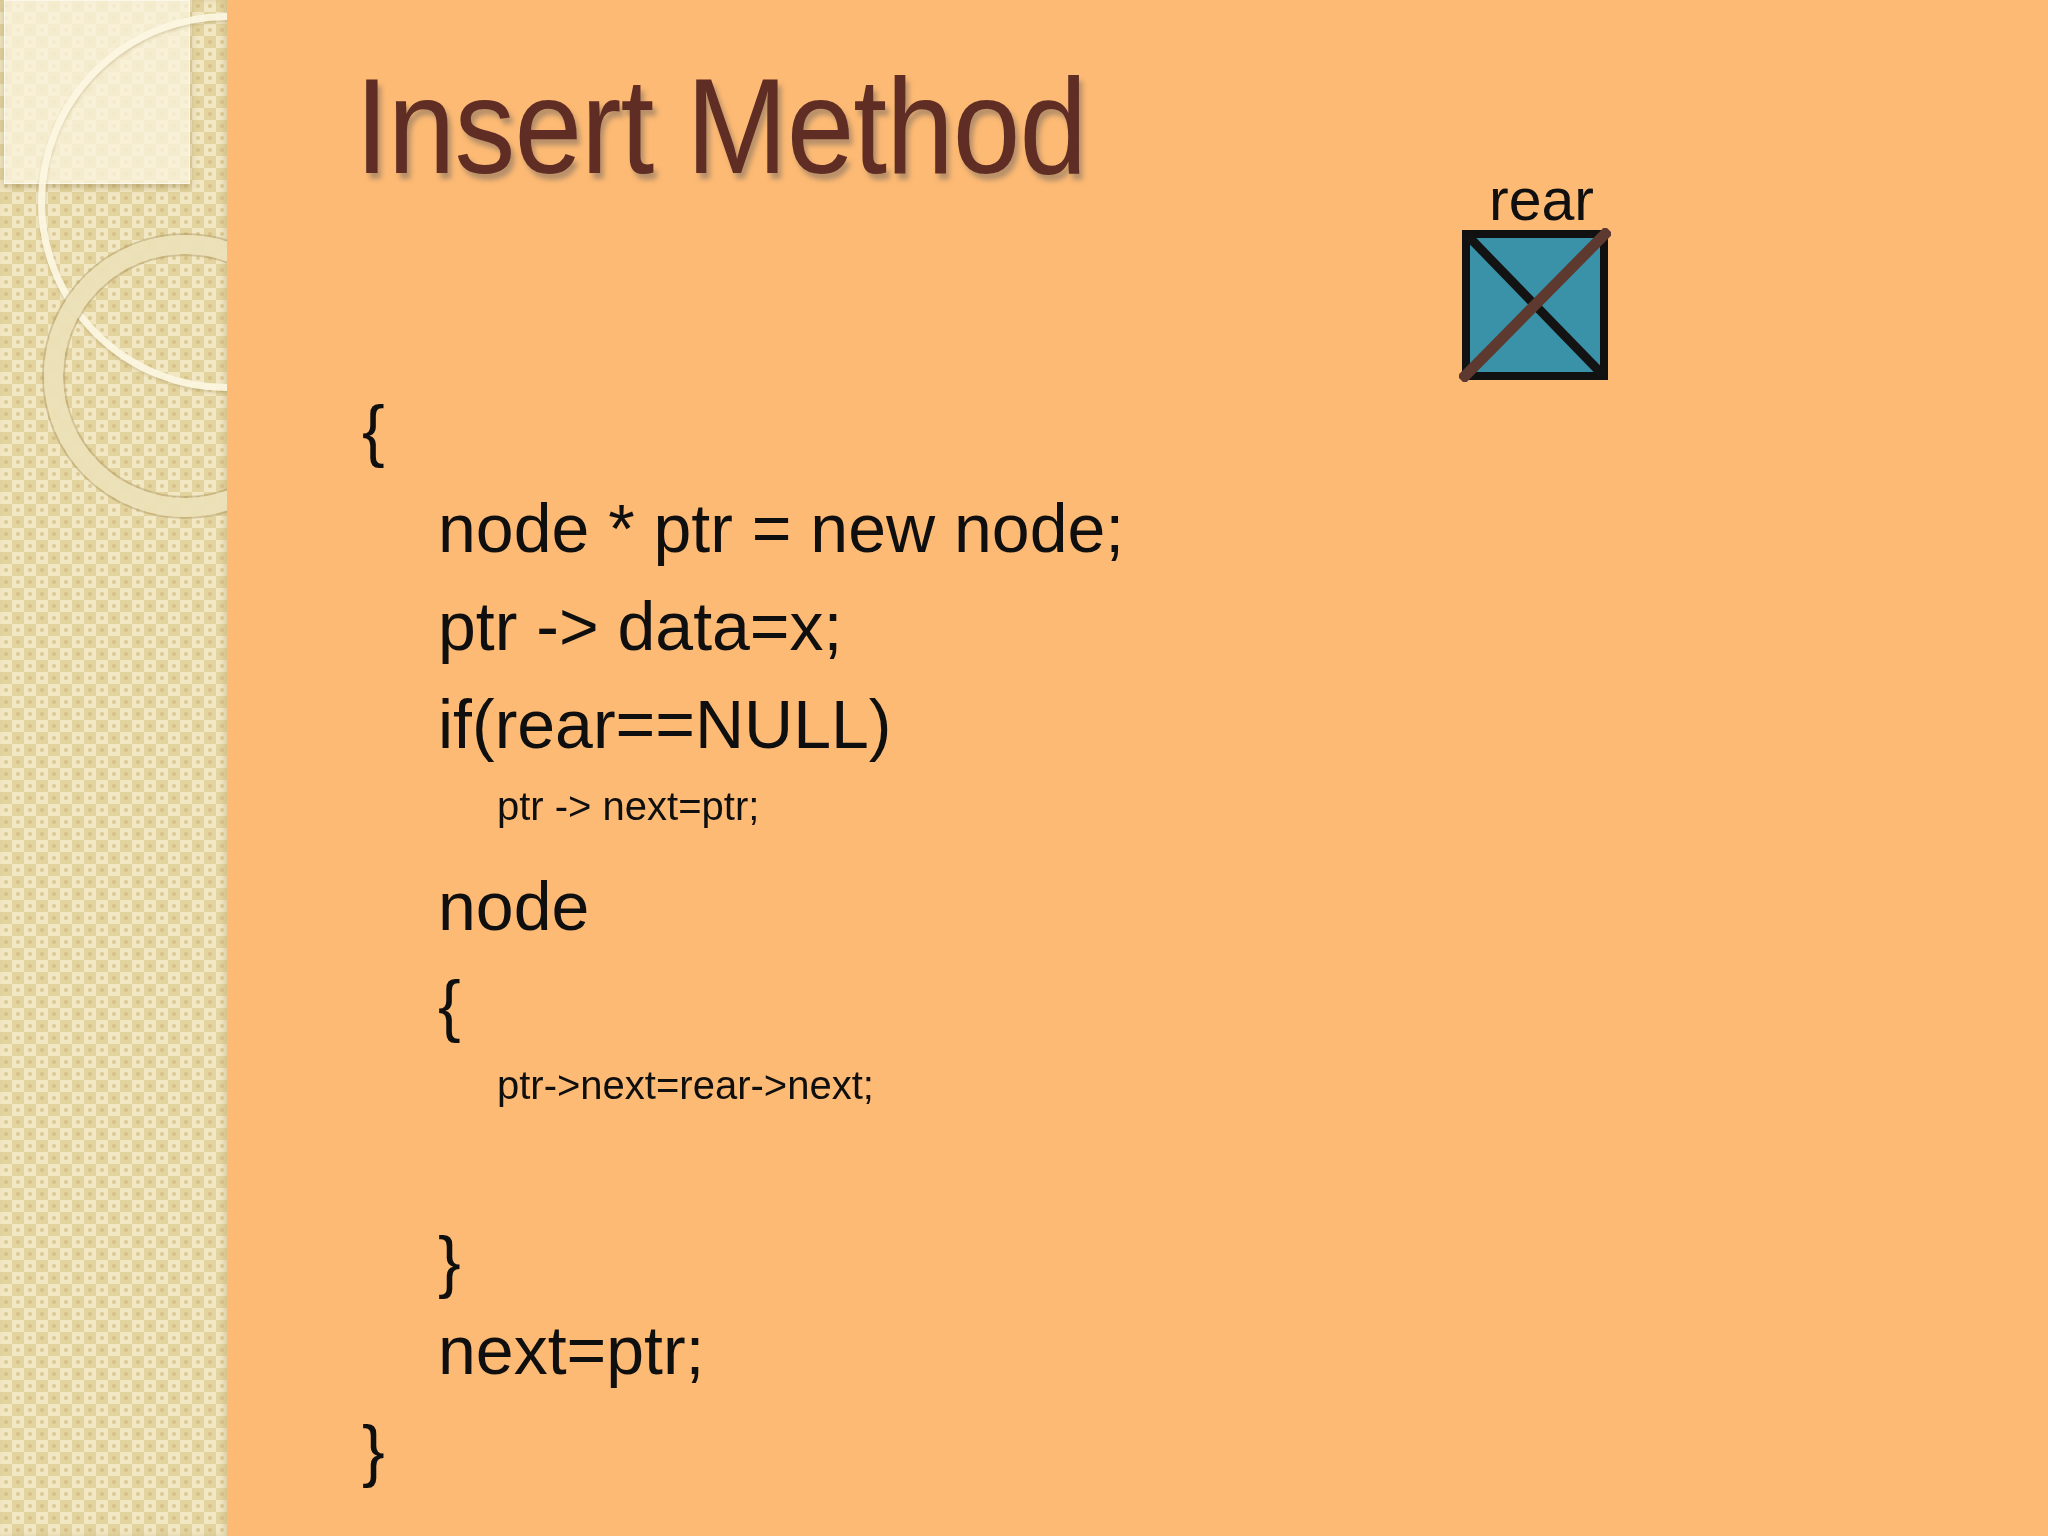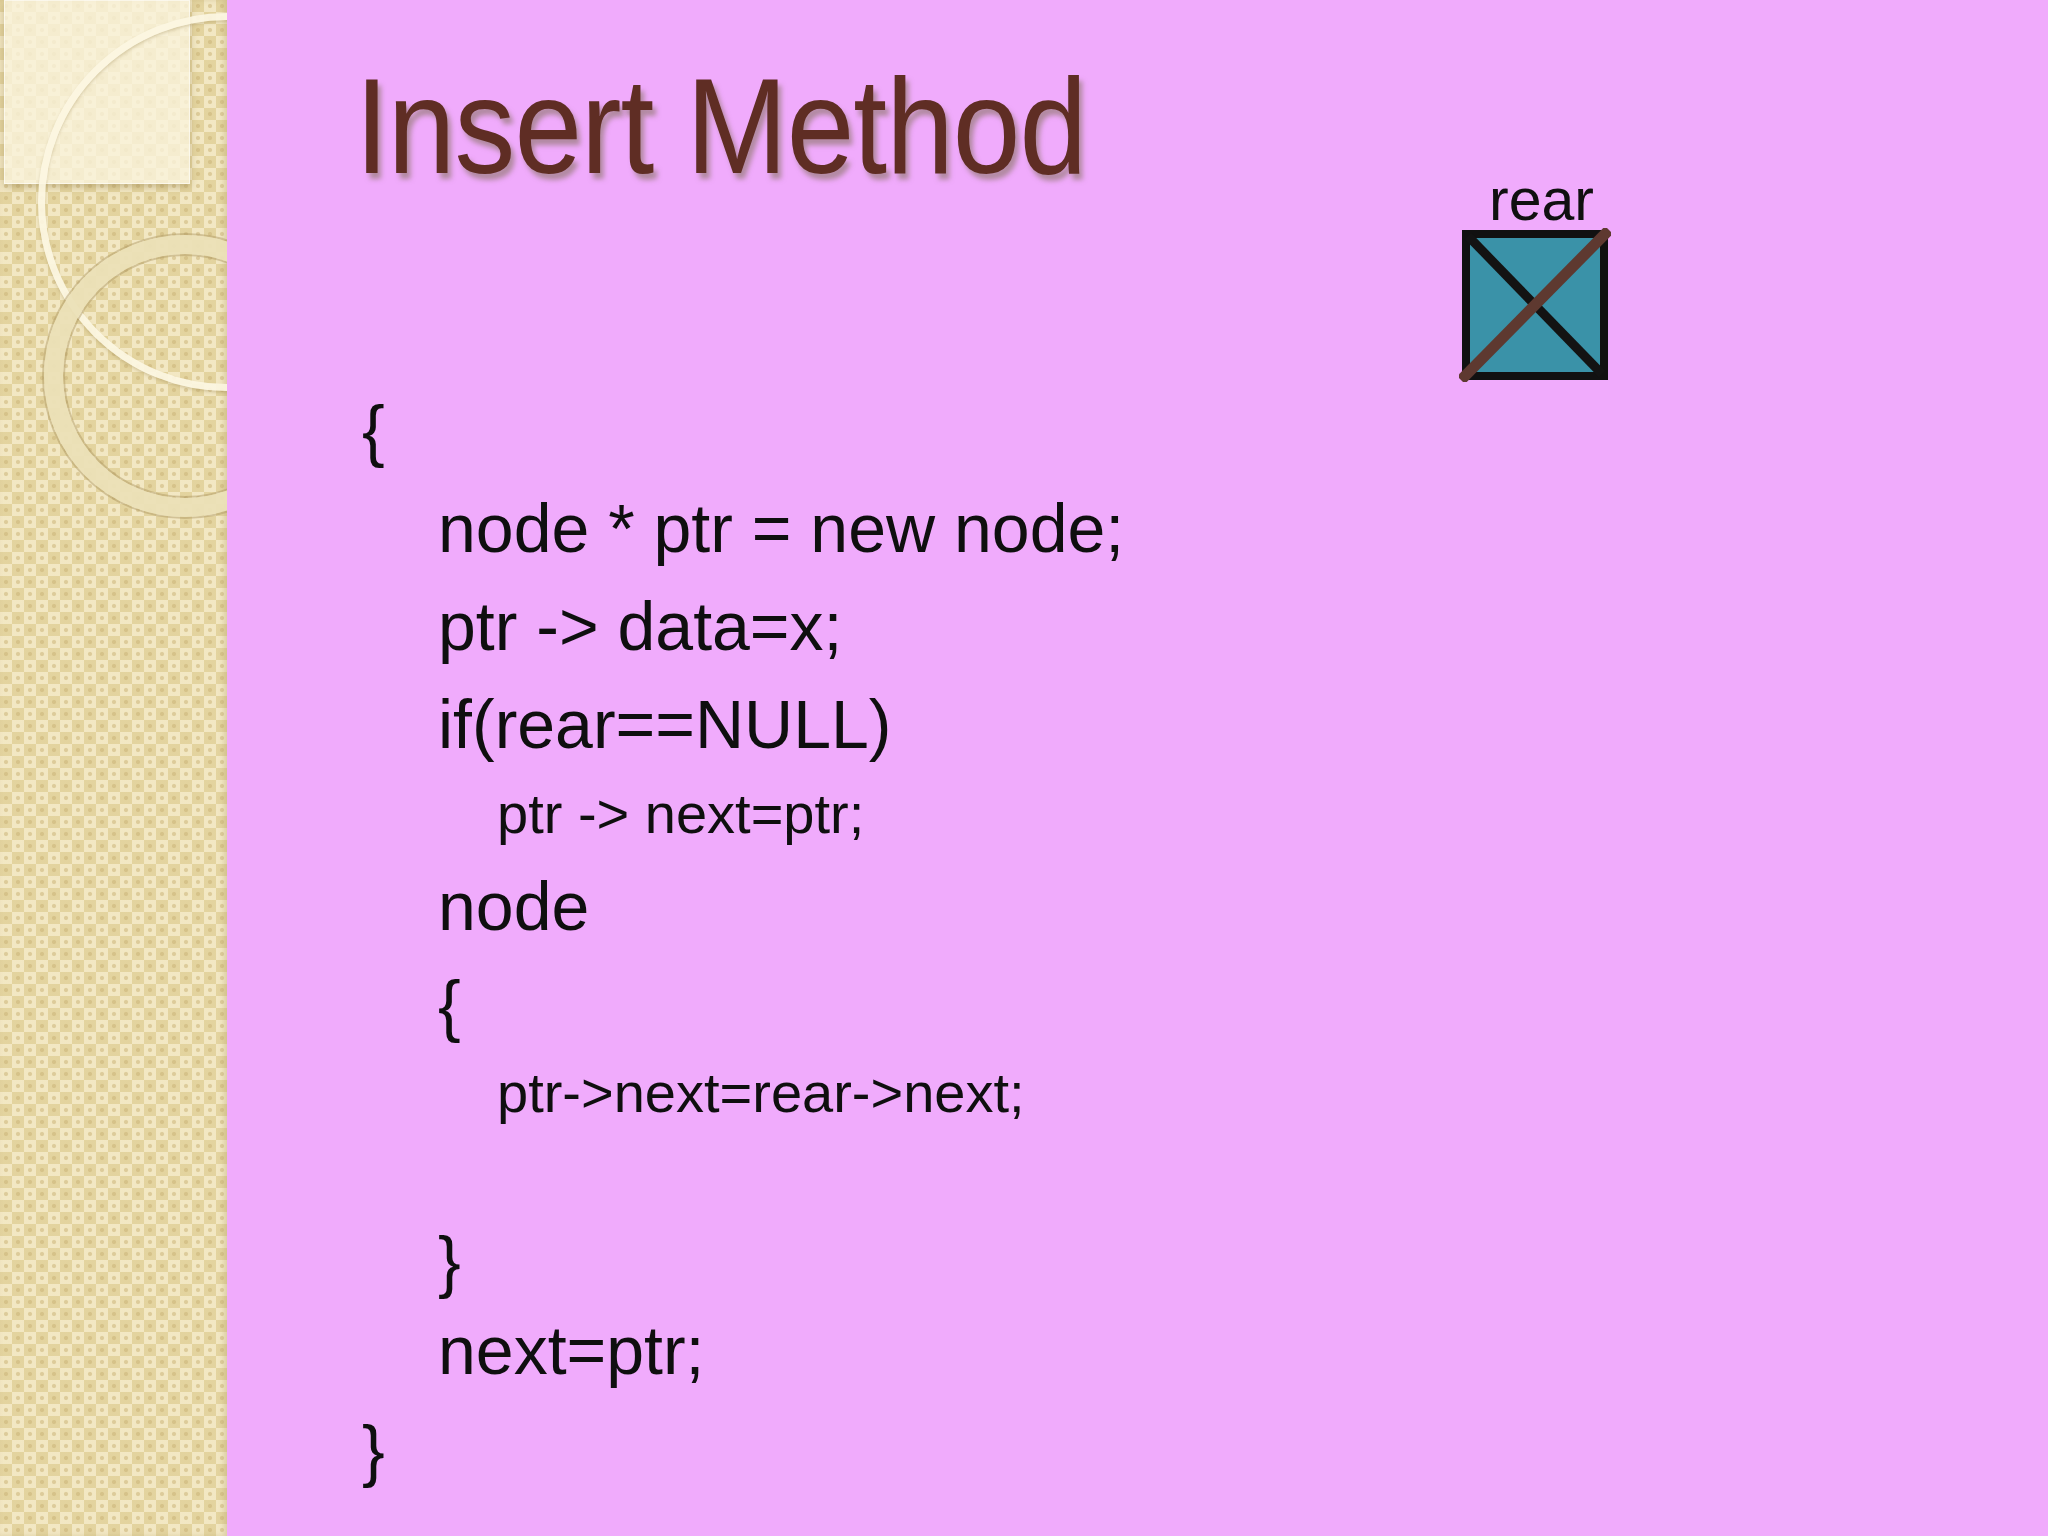--- a/index.html
+++ b/index.html
@@ -5,21 +5,21 @@
   html, body {
     margin: 0;
     padding: 0;
     background: #ffffff;
   }
   .slide {
     position: relative;
     width: 2048px;
     height: 1536px;
     overflow: hidden;
-    background: #f0abfc;
+    background: #fdba74;
     font-family: "Liberation Sans", sans-serif;
   }
 
   
   .sidebar {
     position: absolute;
     left: 0; top: 0;
     width: 227px; height: 1536px;
     background-color: #e8d9a6;
     background-image:
@@ -69,21 +69,21 @@
   }
 
   
   .code-line {
     position: absolute;
     line-height: 1;
     color: #0f0f0f;
     white-space: pre;
   }
   .big   { font-size: 68px; }
-  .small { font-size: 56px; }
+  .small { font-size: 40px; }
 
   .pos-1  { left: 362px; top: 292px;  }
   .pos-2  { left: 362px; top: 396px;  }
   .pos-3  { left: 438px; top: 494px;  }
   .pos-4  { left: 438px; top: 592px;  }
   .pos-5  { left: 438px; top: 690px;  }
   .pos-6  { left: 497px; top: 786px;  }
   .pos-7  { left: 438px; top: 872px;  }
   .pos-8  { left: 438px; top: 971px;  }
   .pos-9  { left: 497px; top: 1065px; }

